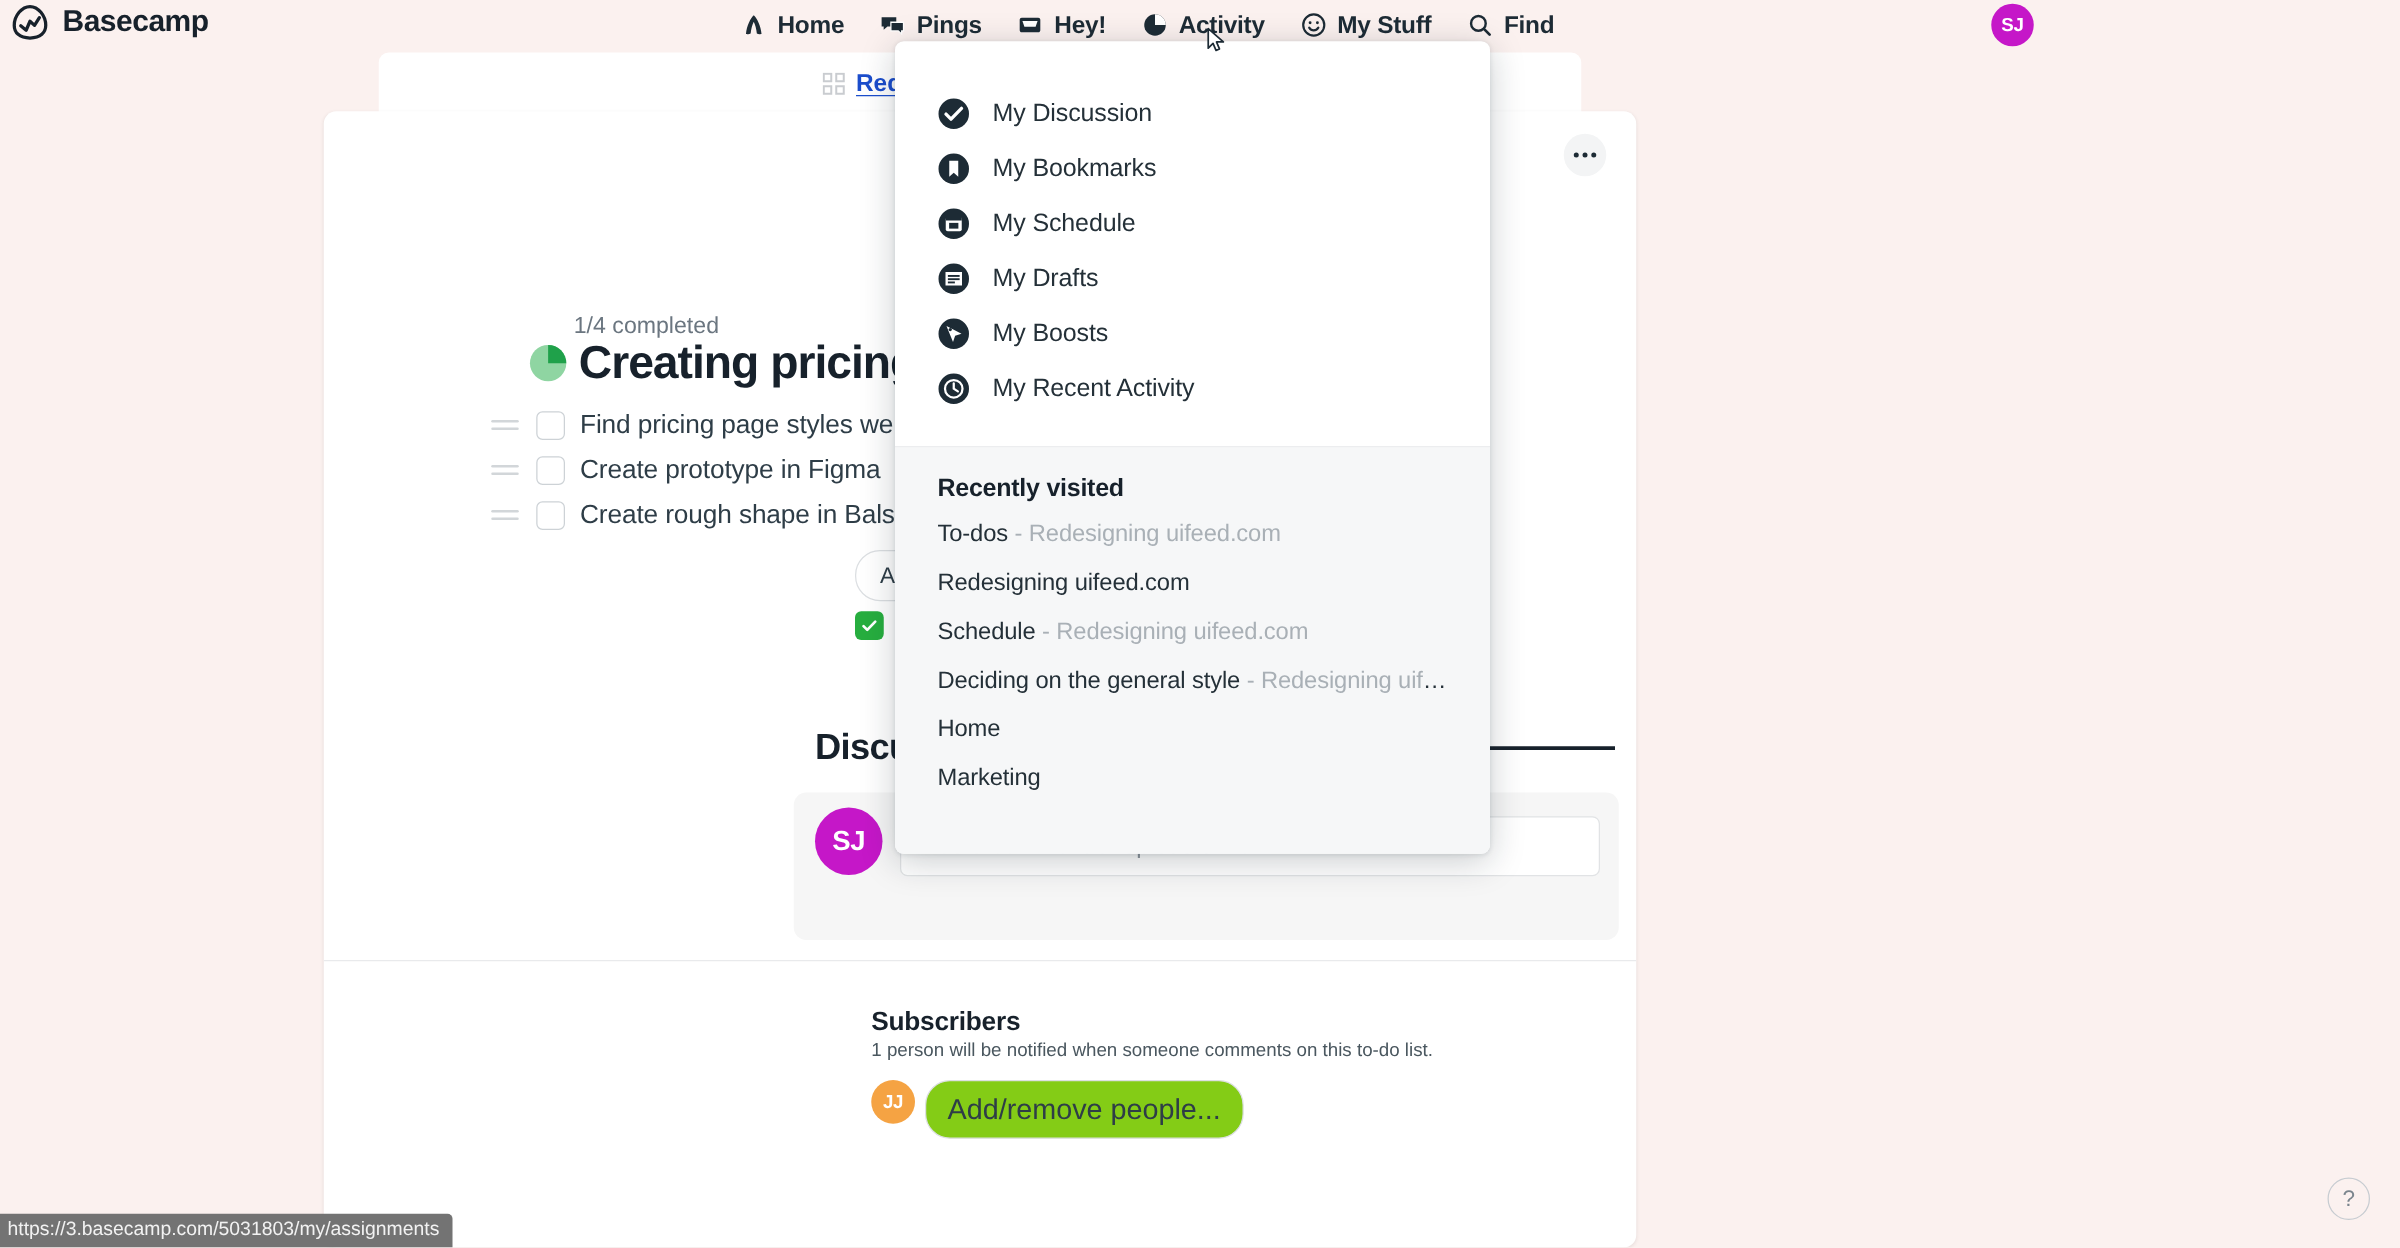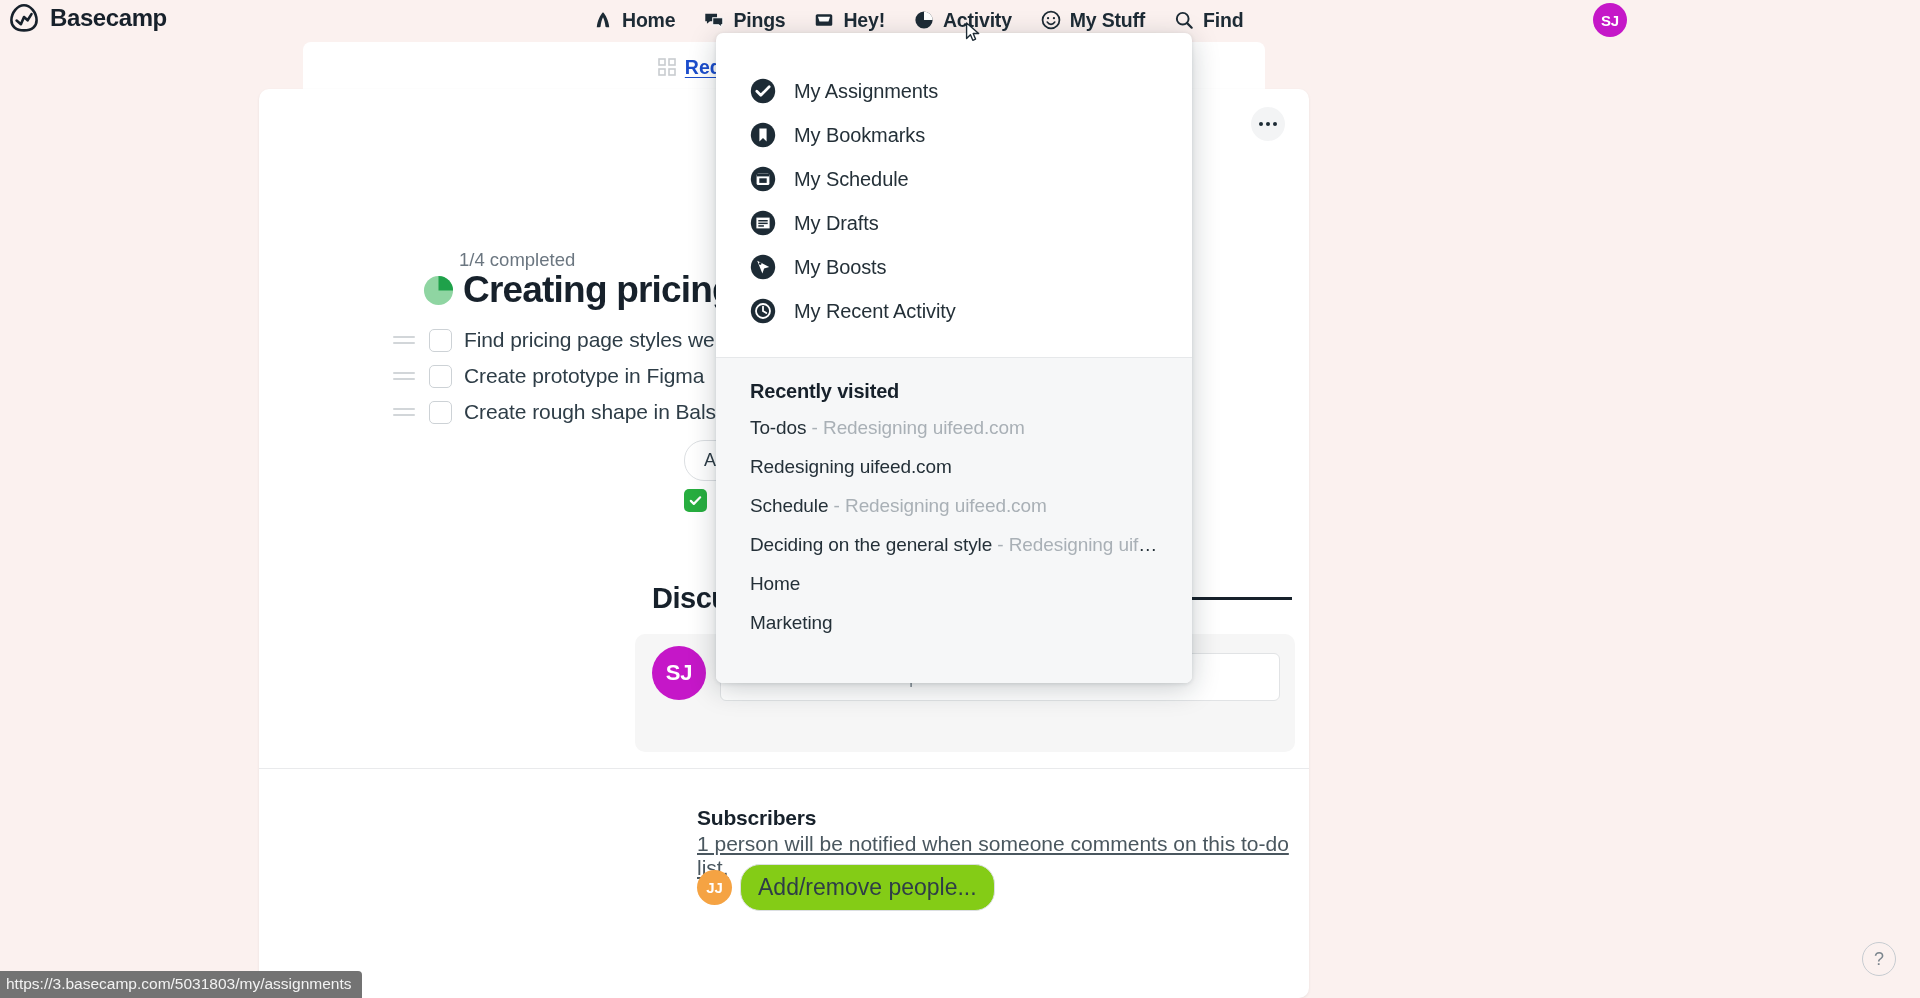--- a/index.html
+++ b/index.html
@@ -290,26 +290,26 @@
   
   .subs-title {
     position: absolute;
     left: 438px; top: 717px;
     font-size: 21px; font-weight: bold; color: #17212b;
     letter-spacing: -0.2px;
   }
   .subs-desc {
     position: absolute;
     left: 438px; top: 743px;
-    font-size: 21px; color: #4a575f; text-decoration: underline;
+    font-size: 15px; color: #4a575f;
   }
   .subs-row {
     position: absolute;
     left: 438px; top: 775px;
-    display: flex; align-items: center; gap: 8px;
+    display: flex; align-items: flex-start; gap: 8px;
   }
   .subs-avatar {
     width: 35px; height: 35px; border-radius: 50%;
     background: #f5a343; color: #fff;
     font-size: 15px; font-weight: bold;
     display:flex; align-items:center; justify-content:center;
     letter-spacing: -0.2px;
   }
   .subs-btn {
     padding: 9px 17px;
@@ -580,21 +580,21 @@
 
   <div class="dropdown">
 
     <div class="dd-top">
 
       <div class="dd-item">
         <svg class="dd-icon" viewBox="0 0 26 26">
           <circle cx="13" cy="13" r="12.2" fill="#1d2b35"></circle>
           <path d="M6.8 13.3l4 4 8.4-8.6" fill="none" stroke="#ffffff" stroke-width="2.7" stroke-linecap="round" stroke-linejoin="round"></path>
         </svg>
-        <span class="dd-label">My Assignments</span>
+        <span class="dd-label">My Discussion</span>
       </div>
 
       <div class="dd-item">
         <svg class="dd-icon" viewBox="0 0 26 26">
           <circle cx="13" cy="13" r="12.2" fill="#1d2b35"></circle>
           <path d="M9.4 6.6h7.2v12.8L13 16.1l-3.6 3.3z" fill="#ffffff"></path>
         </svg>
         <span class="dd-label">My Bookmarks</span>
       </div>
 

